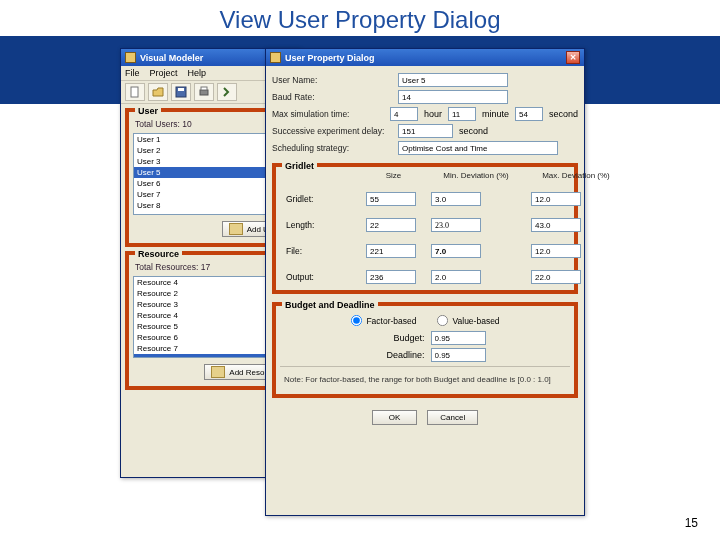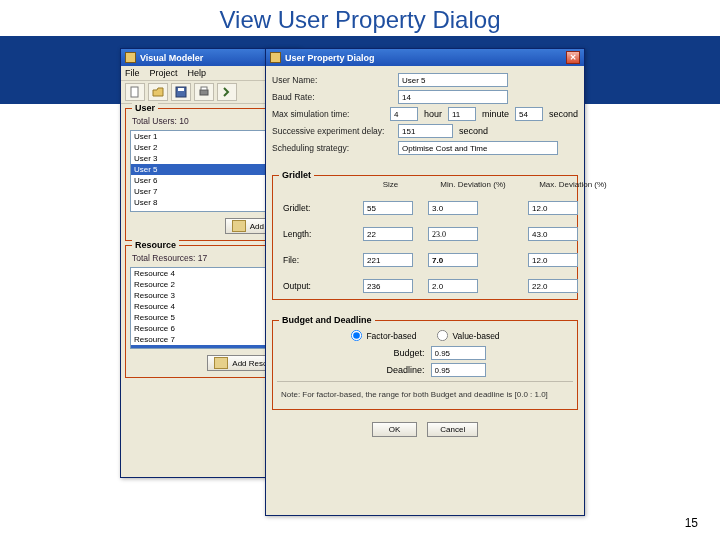--- a/index.html
+++ b/index.html
@@ -78,21 +78,21 @@
   background:#ece9d8; padding:2px 4px; display:flex; gap:3px;
   border-bottom:1px solid #c8c4b4;
 }
 .tool {
   width:20px; height:18px; border:1px solid #c0bcae; background:#f6f4ea;
   display:flex; align-items:center; justify-content:center;
 }
 .tool svg { width:12px; height:12px; }
 
 .panel {
-  border:1px solid #c2410c; margin:4px; padding:4px 4px 6px 4px;
+  border:4px solid #c2410c; margin:4px; padding:4px 4px 6px 4px;
   background:#ece9d8; position:relative;
 }
 .panel-title {
   position:absolute; top:-6px; left:6px; background:#ece9d8;
   padding:0 3px; font-weight:bold; font-size:9px;
 }
 .listbox {
   border:1px solid #7f9db9; background:#fff; width:100%;
   font-size:8px; overflow:auto;
 }
@@ -262,21 +262,21 @@
     <div class="form-row">
       <span class="lbl">Successive experiment delay:</span>
       <input class="tin w60" value="151" style="">
       <span>second</span>
     </div>
     <div class="form-row">
       <span class="lbl">Scheduling strategy:</span>
       <input class="tin" style="width: 160px;" value="Optimise Cost and Time">
     </div>
 
-    <div class="panel" style="margin:20px 0">
+    <div class="panel" style="margin:8px 0">
       <div class="panel-title">Gridlet</div>
       <div class="gridlet-grid" id="gridlet-grid">
         <span></span>
         <span class="hdr">Size</span>
         <span class="hdr">Min. Deviation (%)</span>
         <span class="hdr">Max. Deviation (%)</span>
       <span class="rl">Gridlet:</span>
           <input class="tin" value="55" style="width: 50px;">
           <input class="tin" value="3.0" style="width: 50px;">
           <input class="tin" value="12.0" style="width: 50px;">

